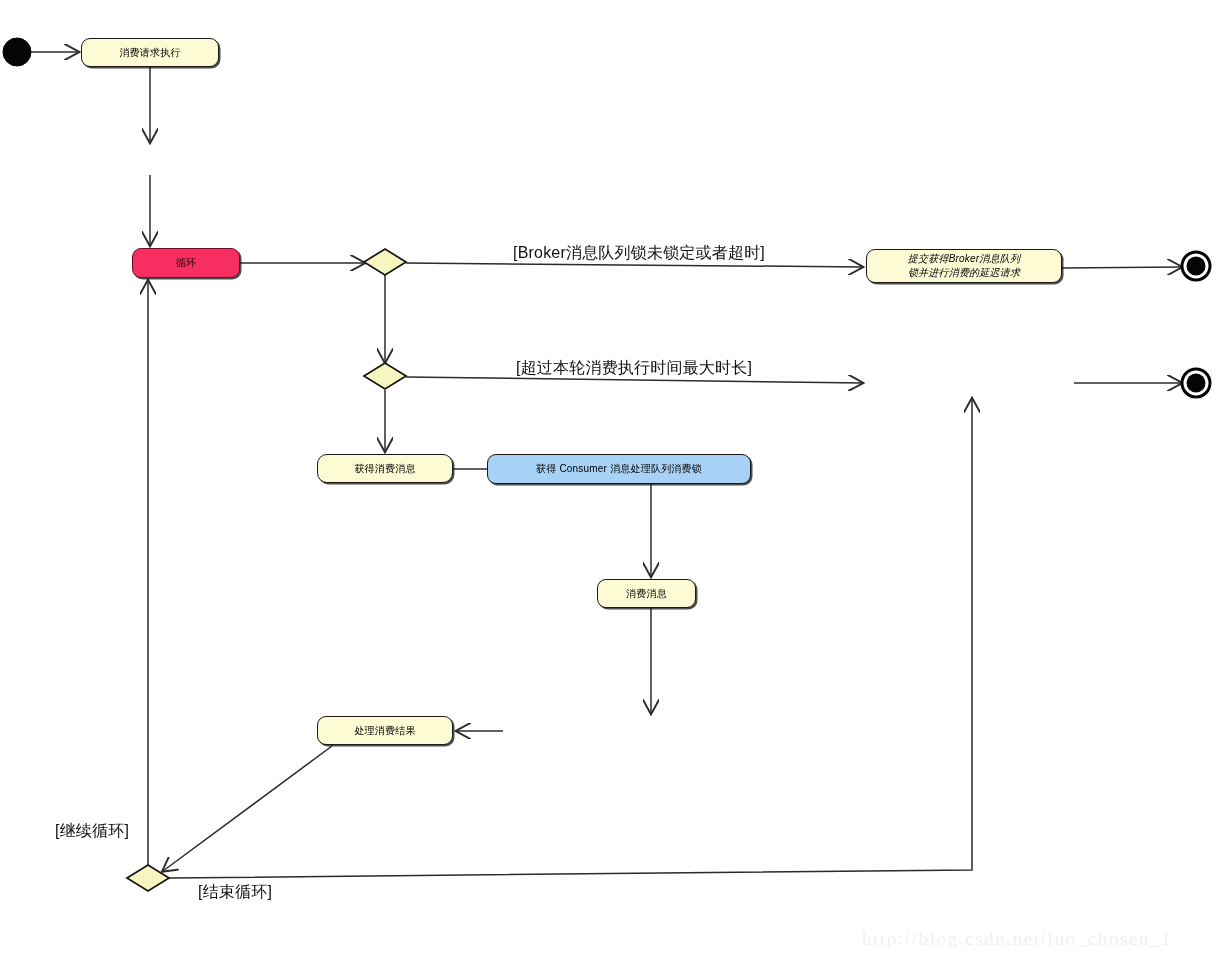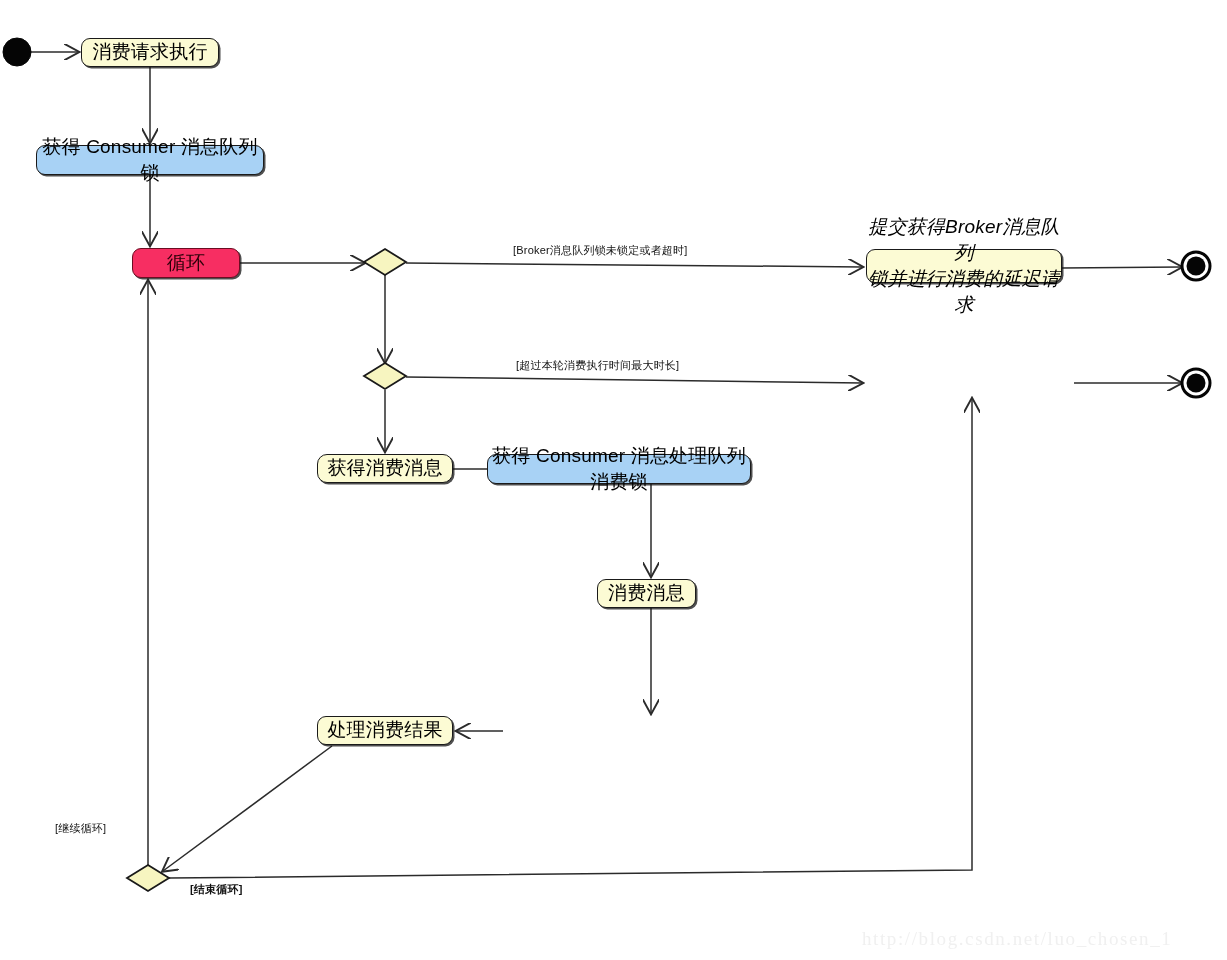--- a/index.html
+++ b/index.html
@@ -28,34 +28,34 @@
   }
   .node {
     position: absolute;
     box-sizing: border-box;
     border: 1.6px solid #1a1a1a;
     border-radius: 9px;
     display: flex;
     align-items: center;
     justify-content: center;
     text-align: center;
-    font-size: 19px;
+    font-size: 10px;
     line-height: 1.38;
     color: #000000;
     white-space: pre-line;
     letter-spacing: 0.2px;
     box-shadow: 1.5px 1.5px 0px rgba(20,20,20,0.75);
   }
   .node.yellow { background: #fcfbd4; }
   .node.blue   { background: #a8d2f5; }
   .node.pink   { background: #f72e62; border-color: #6b0d22; }
   .node.pink .node-label { color: #2a0008; }
   .edge-label {
     position: absolute;
-    font-size: 11px;
+    font-size: 16px;
     color: #111111;
     white-space: nowrap;
     letter-spacing: 0.2px;
   }
   .watermark {
     position: absolute;
     font-family: "Liberation Serif", "DejaVu Serif", serif;
     font-size: 19px;
     color: #f0f0f0;
     letter-spacing: 1.6px;
@@ -128,23 +128,20 @@
       <circle cx="1196" cy="266" r="9.5" fill="#050505"></circle>
       <circle cx="1196" cy="383" r="14" fill="#ffffff" stroke="#050505" stroke-width="3"></circle>
       <circle cx="1196" cy="383" r="9.5" fill="#050505"></circle>
     </g>
   </svg>
 
   <div class="node yellow" style="left:81px;top:38px;width:138px;height:29px;">
     <span class="node-label">消费请求执行</span>
   </div>
 
-  <div class="node blue" style="left:36px;top:145px;width:228px;height:30px;">
-    <span class="node-label">获得 Consumer 消息队列锁</span>
-  </div>
 
   <div class="node pink" style="left:96px;top:248px;width:108px;height:30px;margin-left:36px;">
     <span class="node-label">循环</span>
   </div>
 
   <div class="node yellow" style="left:866px;top:249px;width:196px;height:34px;font-style:italic;">
     <span class="node-label">提交获得Broker消息队列
 锁并进行消费的延迟请求</span>
   </div>
 
@@ -162,17 +159,17 @@
   </div>
 
 
   <div class="node yellow" style="left:317px;top:716px;width:136px;height:29px;">
     <span class="node-label">处理消费结果</span>
   </div>
 
   <div class="edge-label" style="left:513px;top:243px;">[Broker消息队列锁未锁定或者超时]</div>
   <div class="edge-label" style="left:516px;top:358px;">[超过本轮消费执行时间最大时长]</div>
   <div class="edge-label" style="left:55px;top:821px;">[继续循环]</div>
-  <div class="edge-label" style="left:190px;top:882px;font-weight:bold;">[结束循环]</div>
+  <div class="edge-label" style="left:198px;top:882px;">[结束循环]</div>
 
   <div class="watermark" style="left:862px;top:928px;">http://blog.csdn.net/luo_chosen_1</div>
 
 </div>
 
 </body></html>

